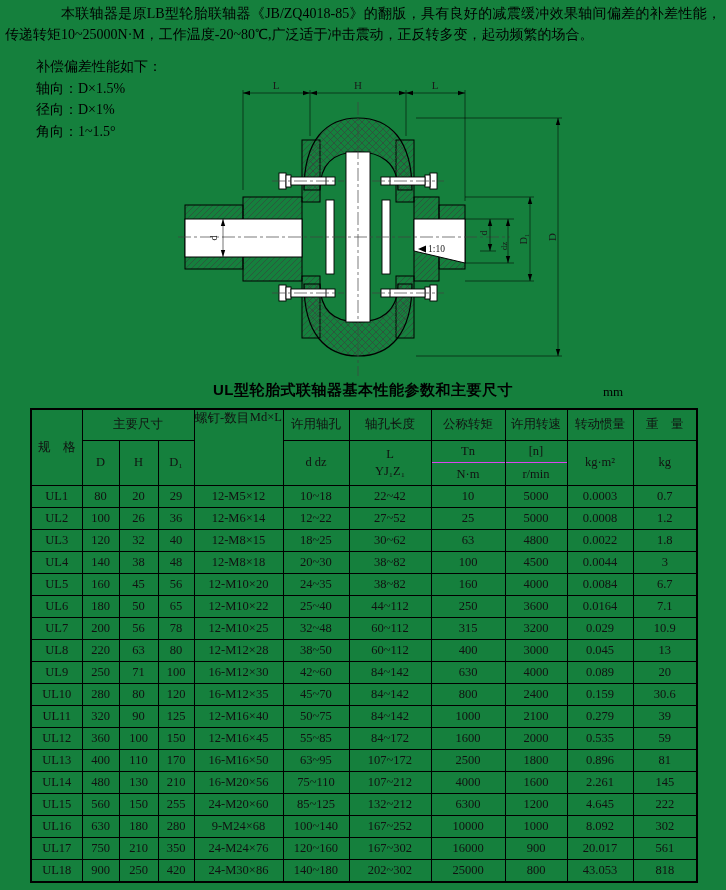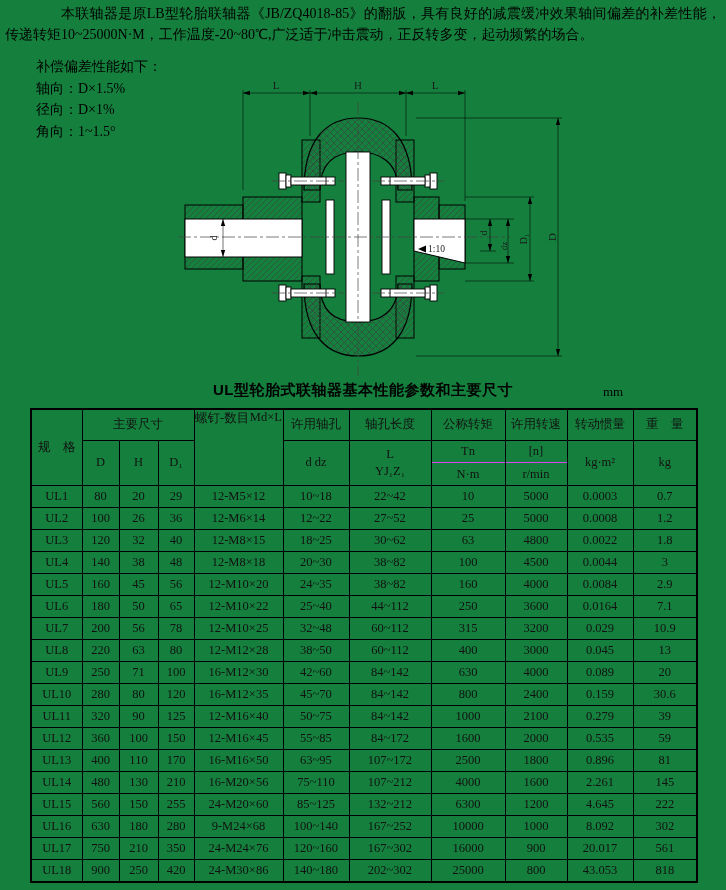--- a/index.html
+++ b/index.html
@@ -278,21 +278,21 @@
           <td>UL5</td>
           <td>160</td>
           <td>45</td>
           <td>56</td>
           <td>12-M10×20</td>
           <td>24~35</td>
           <td>38~82</td>
           <td>160</td>
           <td>4000</td>
           <td>0.0084</td>
-          <td>2.9</td>
+          <td>6.7</td>
         </tr>
         <tr>
           <td>UL6</td>
           <td>180</td>
           <td>50</td>
           <td>65</td>
           <td>12-M10×22</td>
           <td>25~40</td>
           <td>44~112</td>
           <td>250</td>

